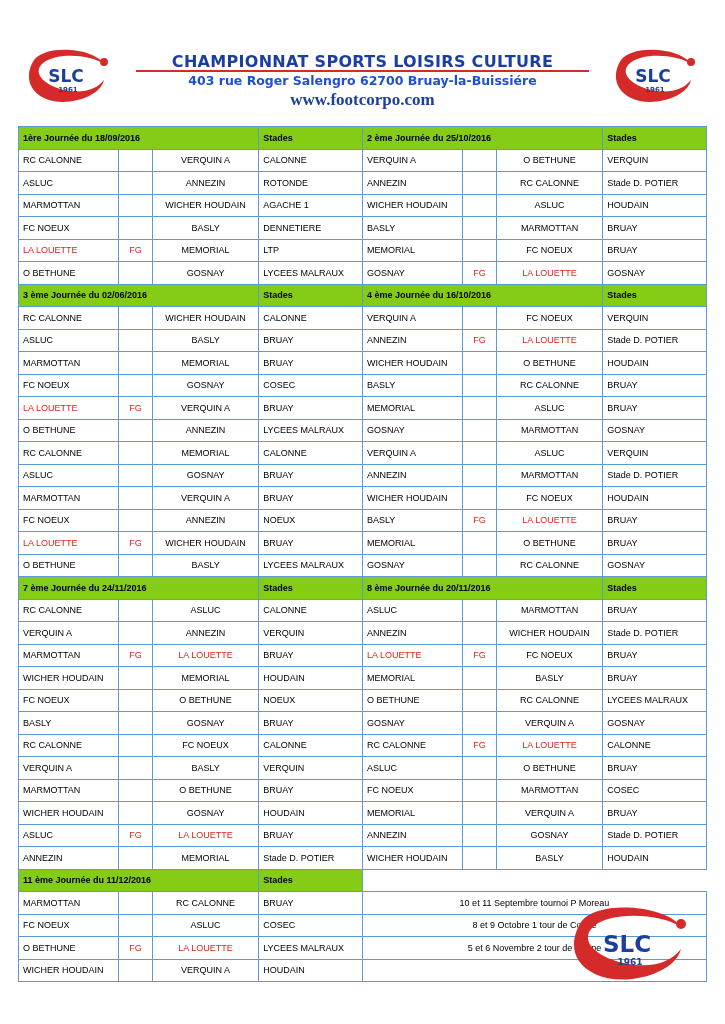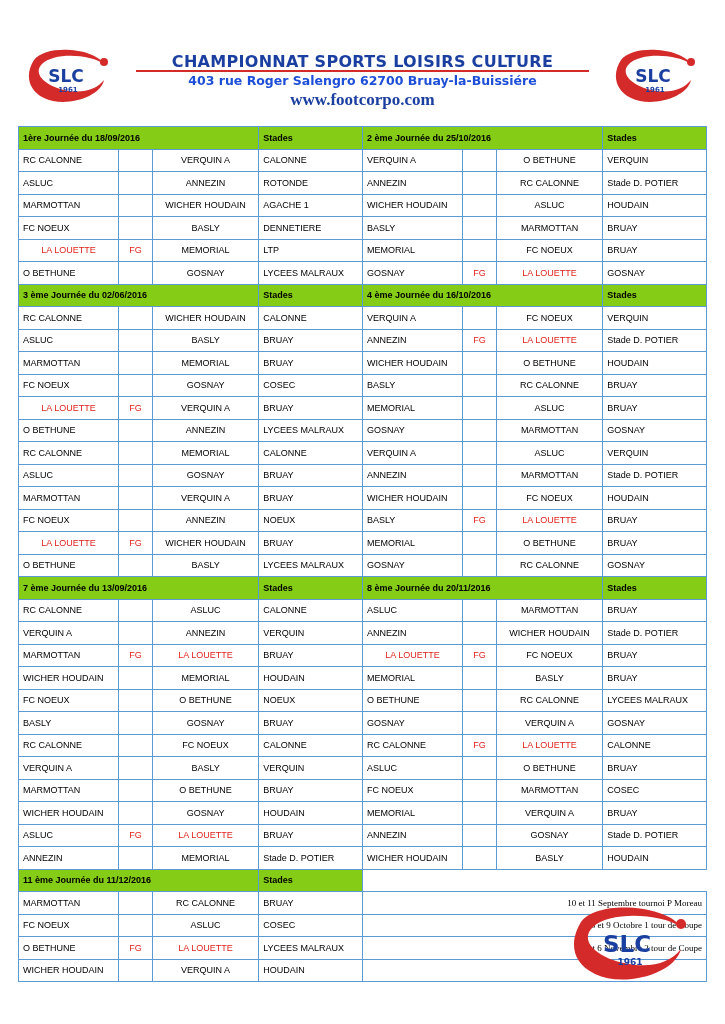--- a/index.html
+++ b/index.html
@@ -103,28 +103,27 @@
   .hdr {
     background: #84cc16;
     font-size: 9px;
     font-weight: bold;
     color: #000;
   }
   .hdr-j { }
   .hdr-s { }
   .t-left { text-align: left; }
   .t-center { text-align: center; }
-  .red { color: #e0231b; text-align: center; }
+  .red { color: #e0231b; }
   .fg { color: #e0231b; text-align: center; font-size: 8.5px; }
 
   
   .note-cell {
-    text-align: right;
+    text-align: center;
     padding-left: 5px;
-    font-family: Liberation Serif, serif;
   }
 
   
   .bottom-logo {
     position: absolute;
     right: 30px;
     bottom: 86px;
     width: 128px;
     height: 86px;
     pointer-events: none;
@@ -361,21 +360,21 @@
           <td class="t-left">O BETHUNE</td>
           <td class="fg"></td>
           <td class="t-center">BASLY</td>
           <td class="t-left">LYCEES MALRAUX</td>
           <td class="t-left">GOSNAY</td>
           <td class="fg"></td>
           <td class="t-center">RC CALONNE</td>
           <td class="t-left">GOSNAY</td>
         </tr>
         <tr>
-          <td class="hdr hdr-j" colspan="3">7 ème Journée du 13/09/2016</td>
+          <td class="hdr hdr-j" colspan="3">7 ème Journée du 24/11/2016</td>
           <td class="hdr hdr-s">Stades</td>
           <td class="hdr hdr-j" colspan="3">8 ème Journée du 20/11/2016</td>
           <td class="hdr hdr-s">Stades</td>
         </tr>
         <tr>
           <td class="t-left">RC CALONNE</td>
           <td class="fg"></td>
           <td class="t-center">ASLUC</td>
           <td class="t-left">CALONNE</td>
           <td class="t-left">ASLUC</td>

